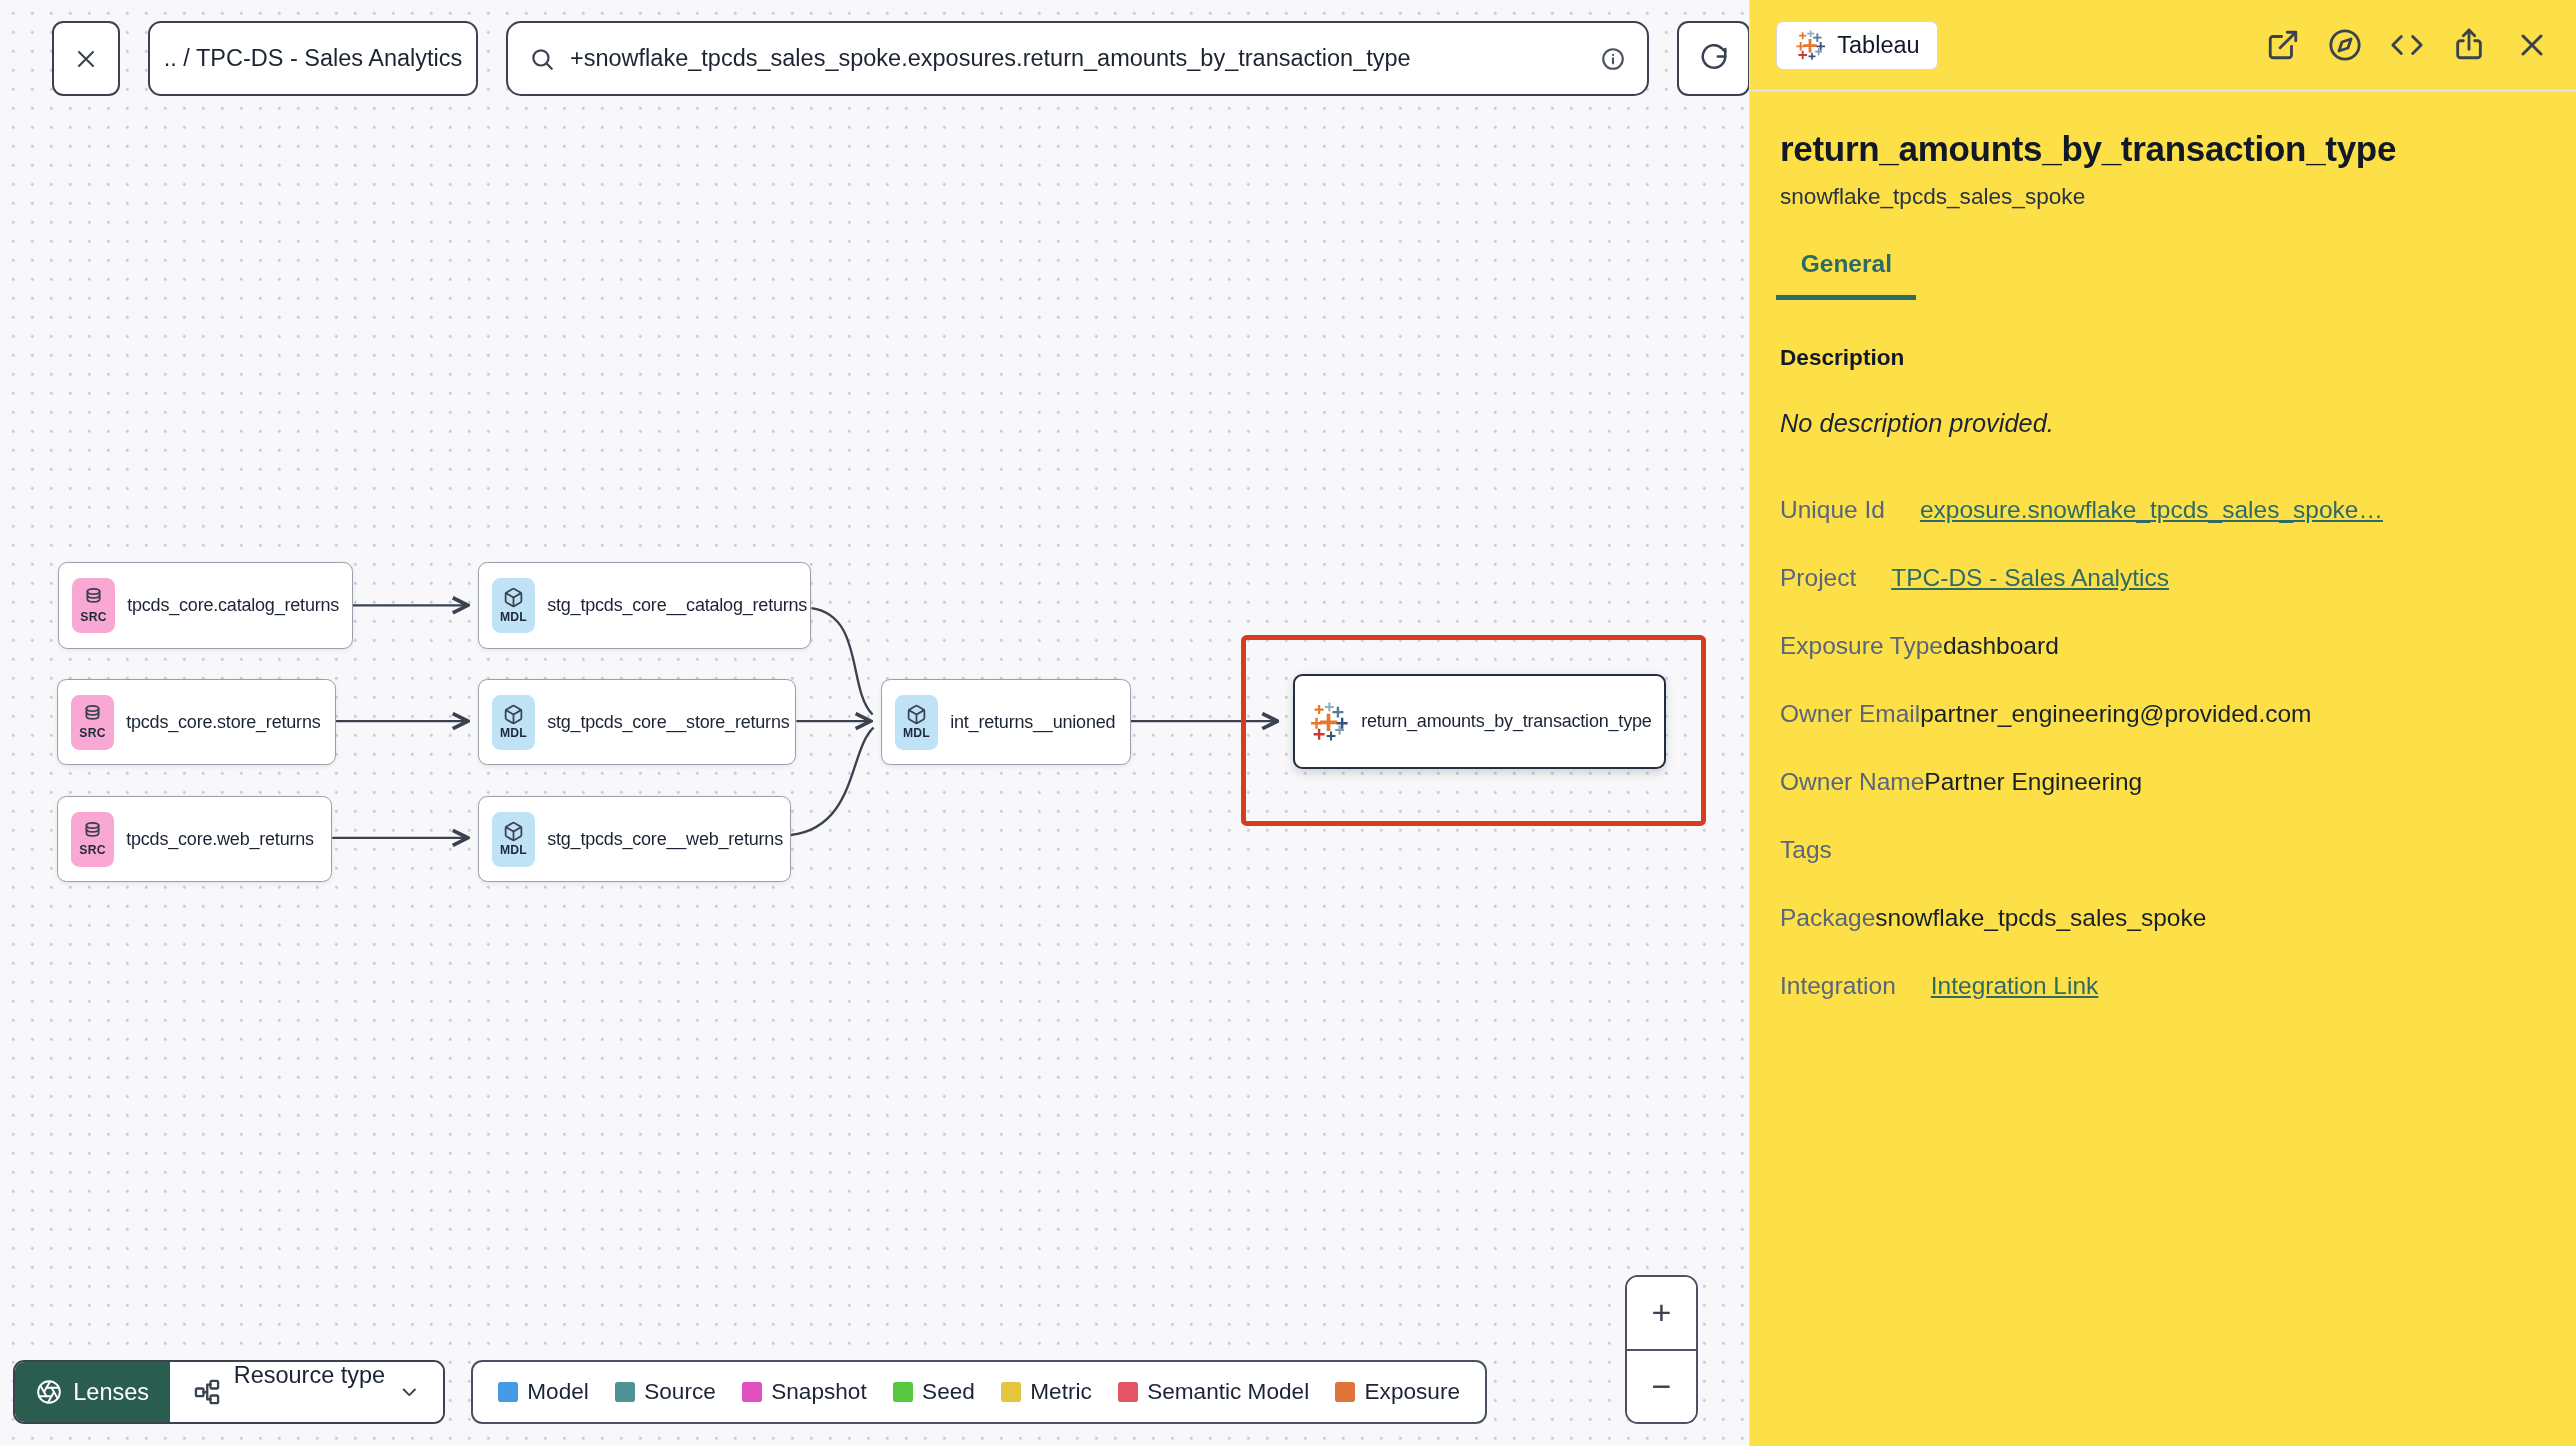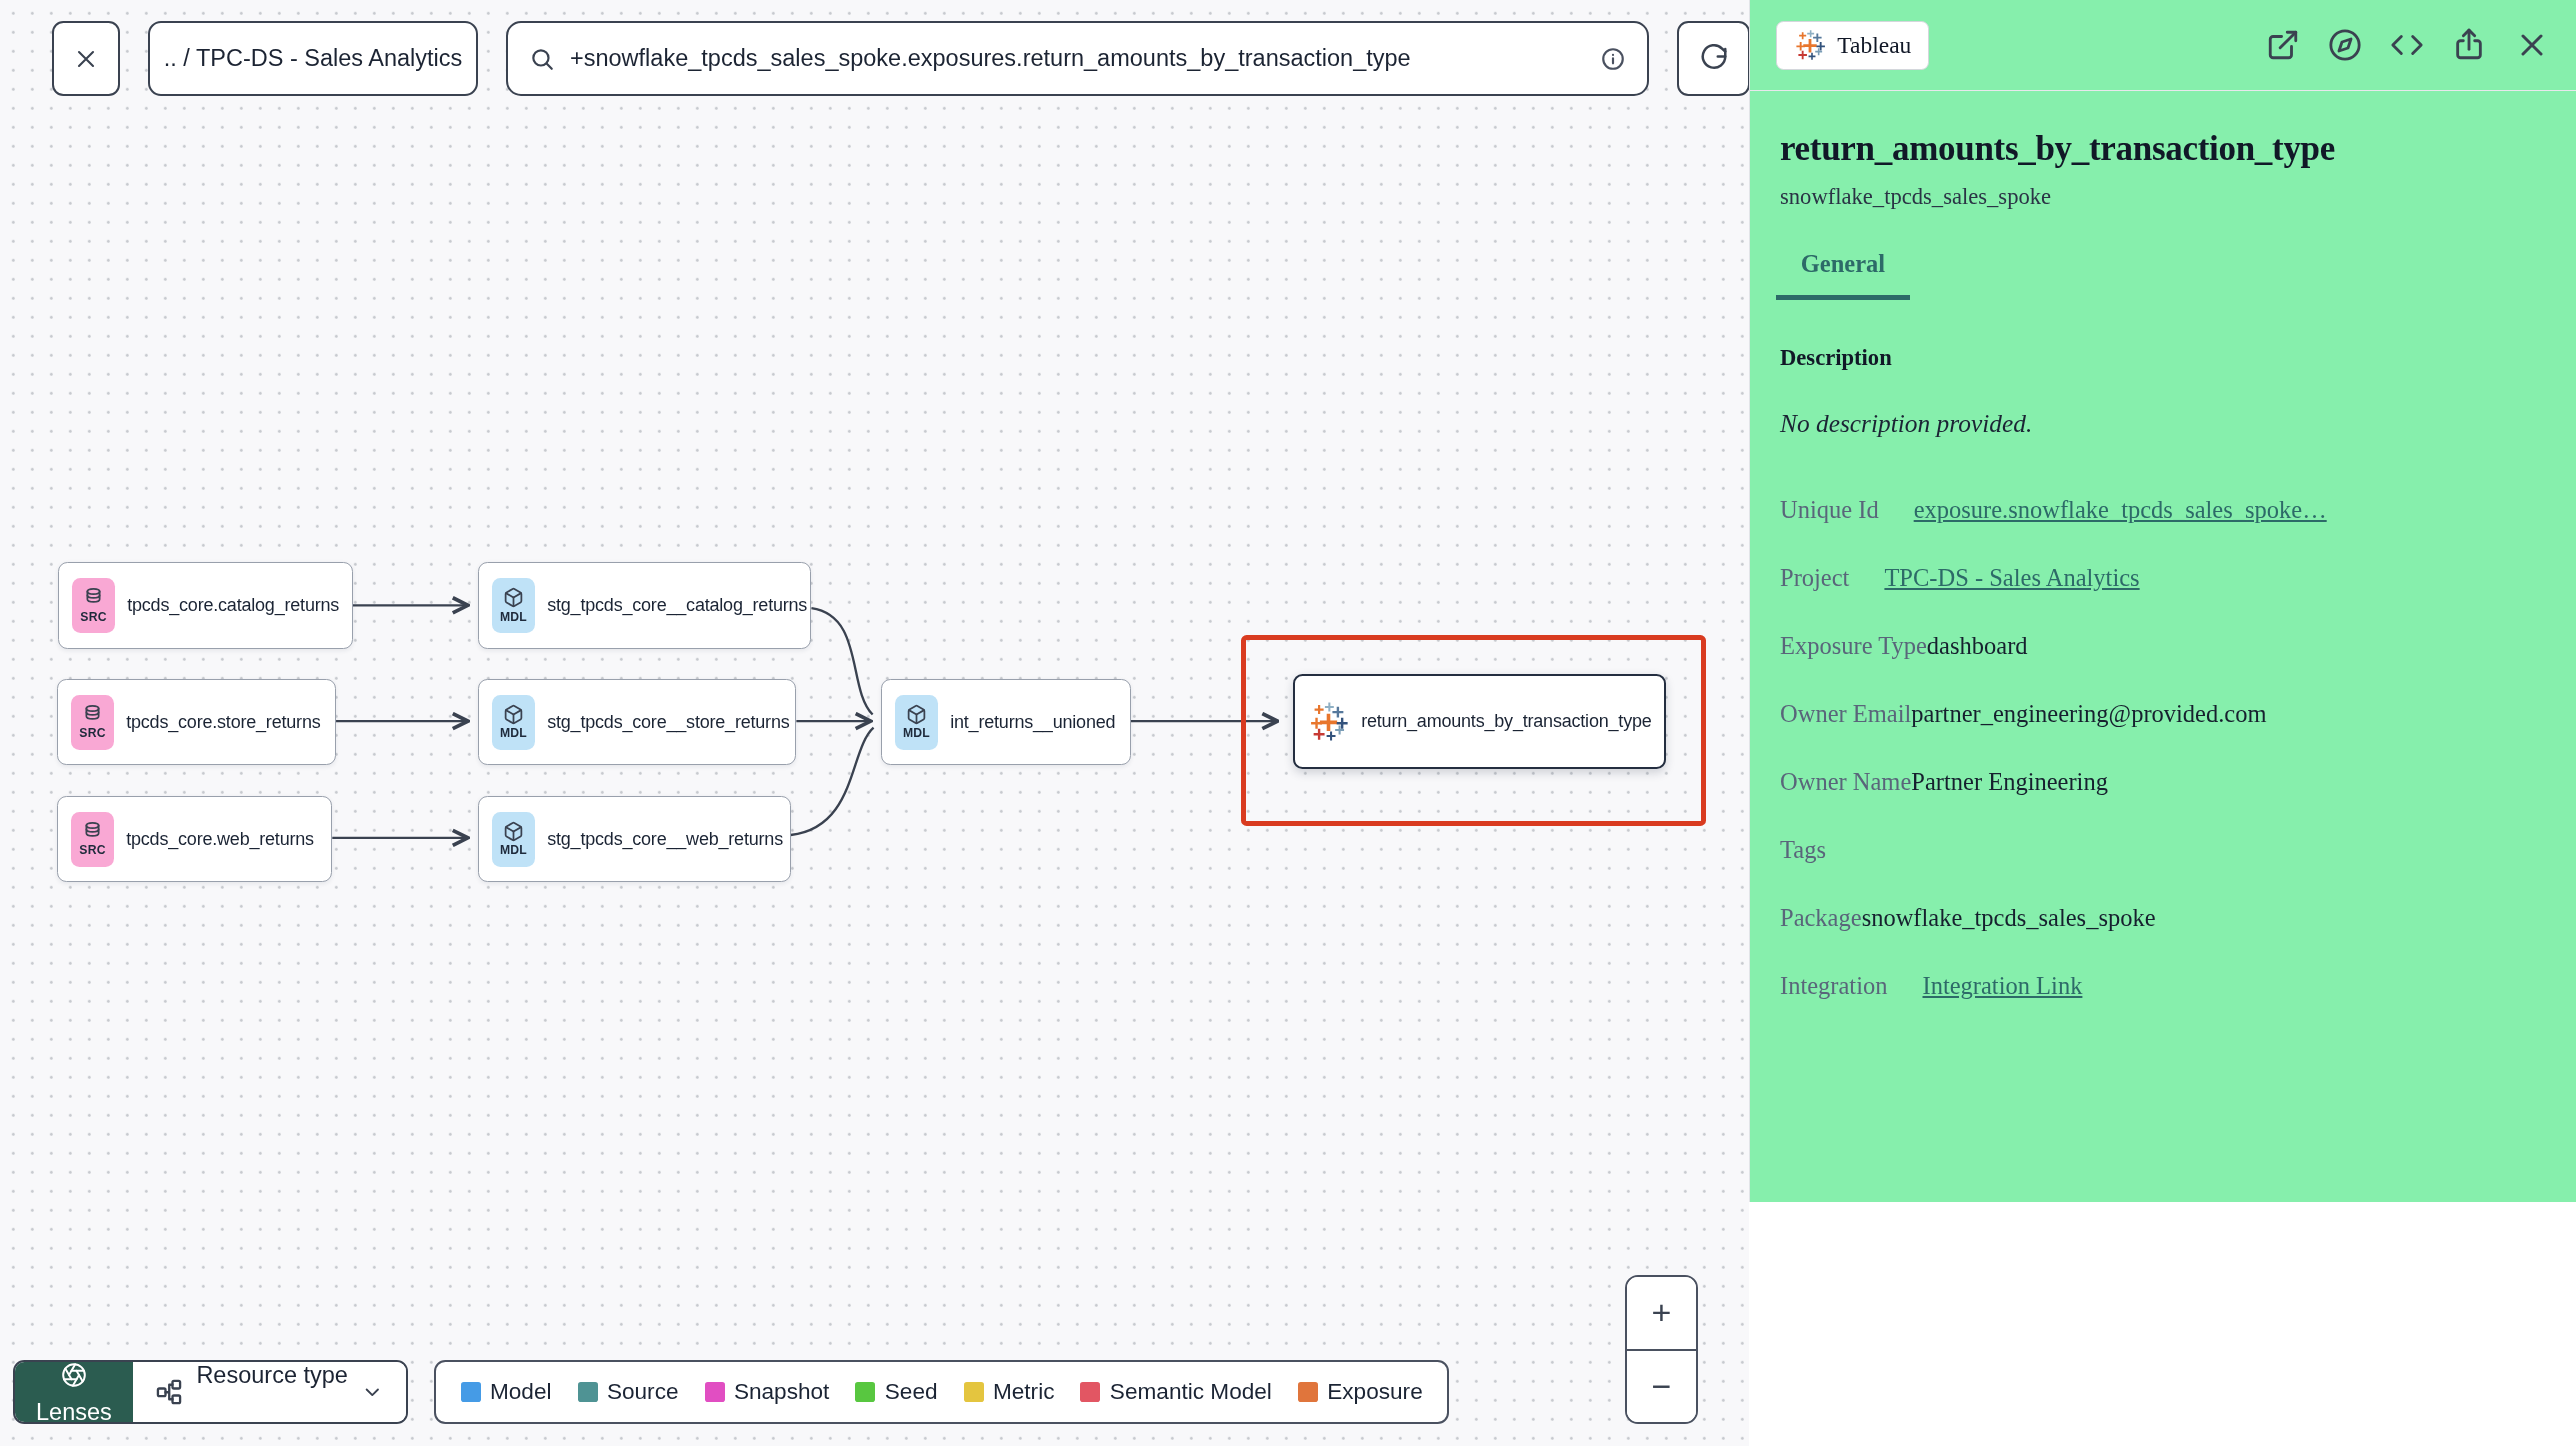--- a/index.html
+++ b/index.html
@@ -37,38 +37,38 @@
   .badge-mdl { background:#bfe2f7; }
   .node-exposure { border:2.8px solid #242e40; border-radius:9.4px; box-shadow:0 3.8px 9.4px rgba(30,40,60,.18); }
   .highlight-rect { position:absolute; left:1241px; top:635px; width:465px; height:191px;
     border:5.6px solid #d93b20; border-radius:5.6px; pointer-events:none; }
   .edges { position:absolute; left:0; top:0; }
 
   
   .bottom-bar { position:absolute; left:13px; top:1360px; display:flex; gap:26px; height:64px; }
   .lens-group { display:flex; border:2.4px solid #3a4250; border-radius:11.3px; overflow:hidden; background:#fff; }
   .lenses-btn { background:#2b5c50; color:#fff; display:flex; align-items:center; gap:11.3px;
-    padding:0 21px; font-size:23.5px; cursor:pointer;flex-direction:column; }
+    padding:0 21px; font-size:23.5px; cursor:pointer; }
   .resource-btn { display:flex; gap:13px; padding:0 22.6px; font-size:23.5px;
     color:#1c2433; cursor:pointer; background:#fff; }
   .legend { display:flex; align-items:center; gap:26px; background:#fff; border:2.4px solid #4a5160;
     border-radius:11.3px; padding:0 24.5px; }
   .legend-item { display:flex; align-items:center; gap:9.4px; font-size:22.6px; color:#1b2434; }
   .legend-swatch { width:20px; height:20px; border-radius:2.8px; flex:none; }
 
   
   .zoomctl { position:absolute; left:1625px; top:1275px; width:73px; height:149px; background:#fff;
     border:2.4px solid #4a5160; border-radius:13px; display:flex; flex-direction:column; overflow:hidden; }
   .zoomctl button { flex:1; border:none; background:#fff; font-size:34px; color:#3a4250; cursor:pointer;
     font-family:"Liberation Sans",sans-serif; }
   .zoomctl button:first-child { border-bottom:2.4px solid #4a5160; }
 
   
-  .panel { position:absolute; left:1749px; top:0; width:827px; height:1202px; background:#86efac;
-    border-left:1.9px solid #e2e4e8;font-family:Liberation Serif, serif; }
+  .panel { position:absolute; left:1749px; top:0; width:827px; height:1446px; background:#fde047;
+    border-left:1.9px solid #e2e4e8; }
   .panel-head { height:91px; border-bottom:1.9px solid #e7e8ec; display:flex; align-items:center;
     padding:0 26px; justify-content:space-between; }
   .integration-chip { display:flex; align-items:center; gap:11.3px; border:1.9px solid #d4d7dc;
     border-radius:7.5px; padding:7.5px 17px; font-size:23.5px; color:#111827; background:#fff; }
   .head-icons { display:flex; align-items:center; gap:28px; }
   .head-icons .icon { cursor:pointer; }
   .panel-body { padding:0 30px; }
   .panel-title { margin-top:38px; font-size:35px; font-weight:700; color:#111827; letter-spacing:-0.3px; }
   .panel-sub { margin-top:15px; font-size:22.6px; color:#2a3345; }
   .tabs { margin-top:40px; position:relative; }

